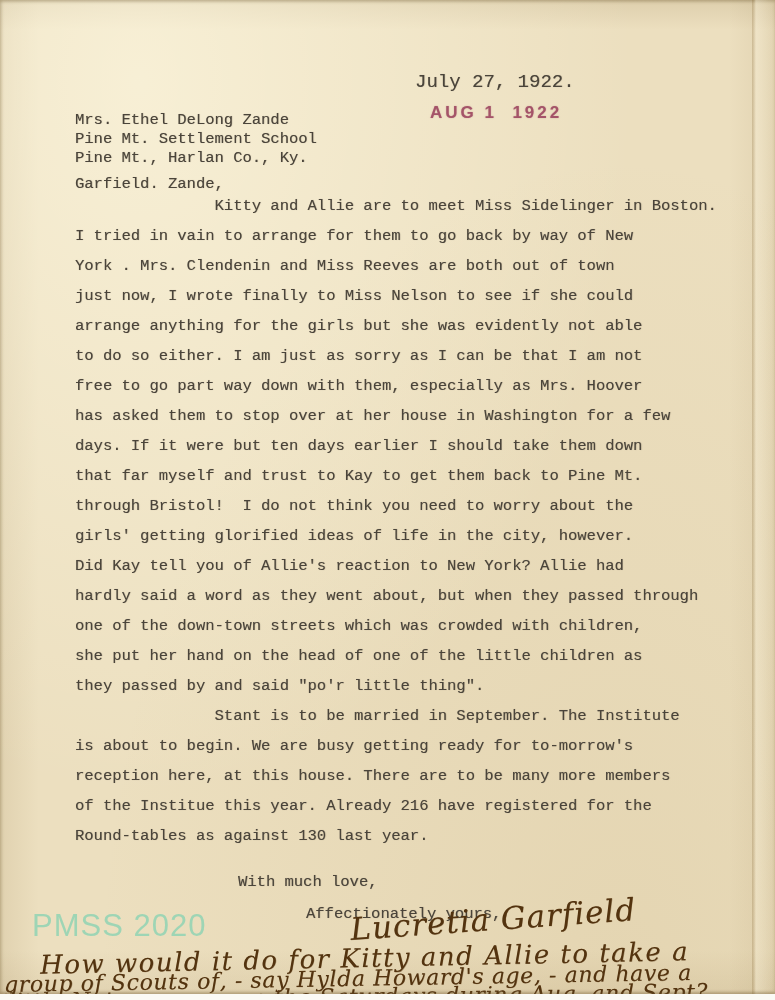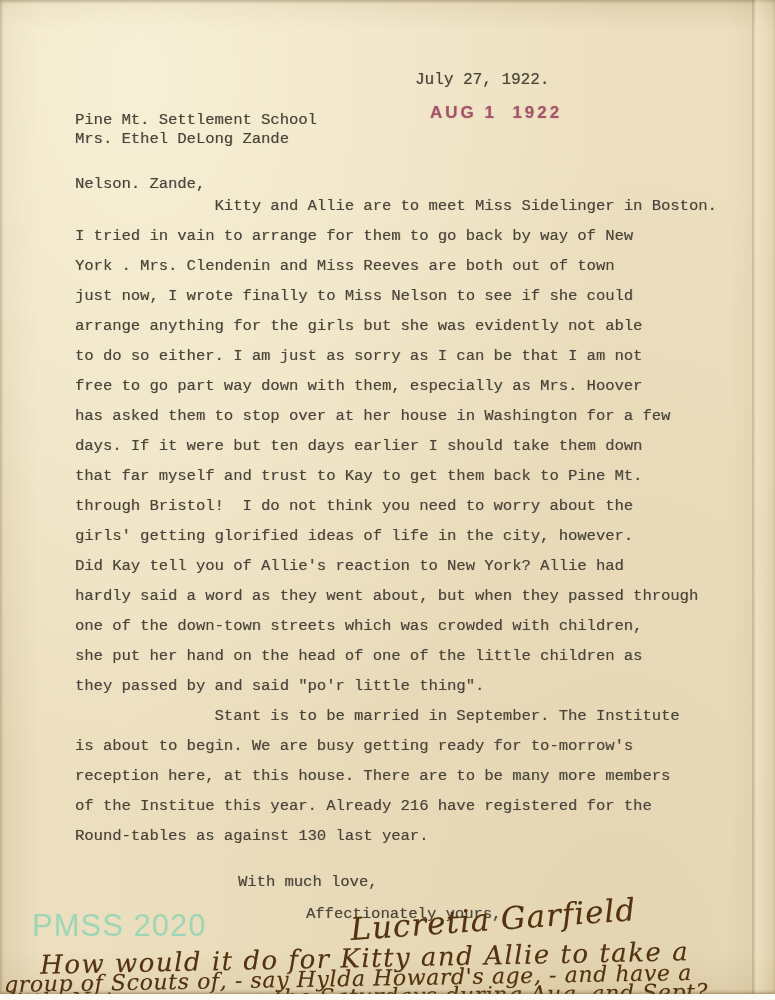--- a/index.html
+++ b/index.html
@@ -17,21 +17,21 @@
     box-shadow: inset 0 2px 3px rgba(110,88,45,0.30), inset 2px 0 3px rgba(110,88,45,0.18);
     font-kerning:none;
   }
   .typed{
     font-family:"Liberation Mono","DejaVu Sans Mono",monospace;
     color:#4a443a;
     text-shadow:0.4px 0.4px 0.7px rgba(70,62,50,0.45);
     white-space:pre;
   }
   .place{position:absolute;left:415px;top:33px;font-size:15.5px;}
-  .date{position:absolute;left:415px;top:71px;font-size:16px;}
+  .date{position:absolute;left:415px;top:71px;font-size:19px;}
   .stamp{
     position:absolute;left:430px;top:103px;
     font-family:"Liberation Sans",sans-serif;font-weight:bold;
     font-size:17px;letter-spacing:3px;white-space:pre;
     color:rgba(158,72,96,0.85);
     text-shadow:0 0 1.2px rgba(158,72,96,0.55);
     text-align:right;
   }
   .address{position:absolute;left:75px;top:111px;font-size:15.5px;line-height:19px;}
   .salutation{position:absolute;left:75px;top:175px;font-size:15.5px;}
@@ -69,23 +69,23 @@
 <body>
 
 <div class="page">
 
   <div class="watermark">PMSS 2020</div>
 
   <div class="date typed">July 27, 1922.</div>
 
   <div class="stamp">AUG 1  1922</div>
 
-  <div class="address typed"><div>Pine Mt. Settlement School</div><div>Mrs. Ethel DeLong Zande</div></div>
+  <div class="address typed"><div>Mrs. Ethel DeLong Zande</div><div>Pine Mt. Settlement School</div><div>Pine Mt., Harlan Co., Ky.</div></div>
 
-  <div class="salutation typed">Nelson. Zande,</div>
+  <div class="salutation typed">Garfield. Zande,</div>
 
   <div class="body typed"><div>               Kitty and Allie are to meet Miss Sidelinger in Boston.</div><div>I tried in vain to arrange for them to go back by way of New</div><div>York . Mrs. Clendenin and Miss Reeves are both out of town</div><div>just now, I wrote finally to Miss Nelson to see if she could</div><div>arrange anything for the girls but she was evidently not able</div><div>to do so either. I am just as sorry as I can be that I am not</div><div>free to go part way down with them, especially as Mrs. Hoover</div><div>has asked them to stop over at her house in Washington for a few</div><div>days. If it were but ten days earlier I should take them down</div><div>that far myself and trust to Kay to get them back to Pine Mt.</div><div>through Bristol!  I do not think you need to worry about the</div><div>girls' getting glorified ideas of life in the city, however.</div><div>Did Kay tell you of Allie's reaction to New York? Allie had</div><div>hardly said a word as they went about, but when they passed through</div><div>one of the down-town streets which was crowded with children,</div><div>she put her hand on the head of one of the little children as</div><div>they passed by and said "po'r little thing".</div><div>               Stant is to be married in September. The Institute</div><div>is about to begin. We are busy getting ready for to-morrow's</div><div>reception here, at this house. There are to be many more members</div><div>of the Institue this year. Already 216 have registered for the</div><div>Round-tables as against 130 last year.</div></div>
 
   <div class="closing1 typed">With much love,</div>
   <div class="closing2 typed">Affectionately yours,</div>
 
   <div class="signature hand">Lucretia Garfield</div>
 
   <div class="ps1 hand">How would it do for Kitty and Allie to take a</div>
   <div class="ps2 hand">group of Scouts of, - say Hylda Howard's age, - and have a</div>

